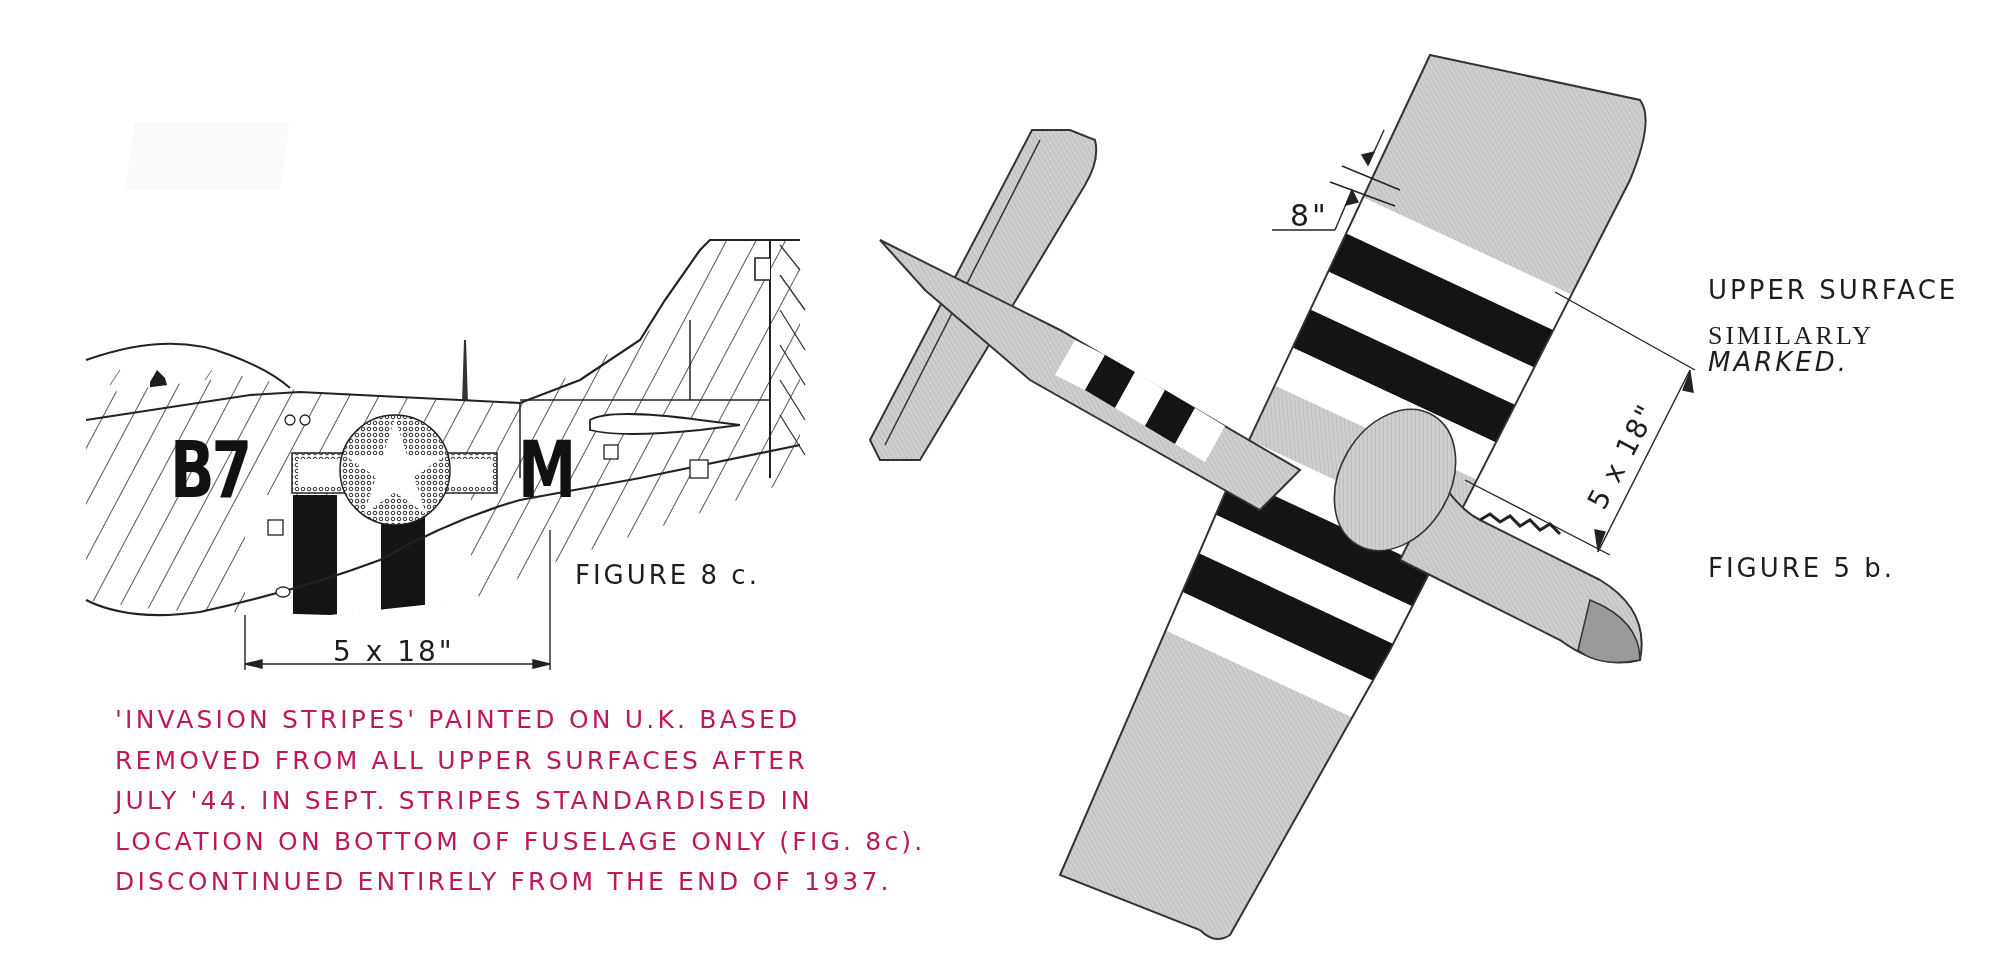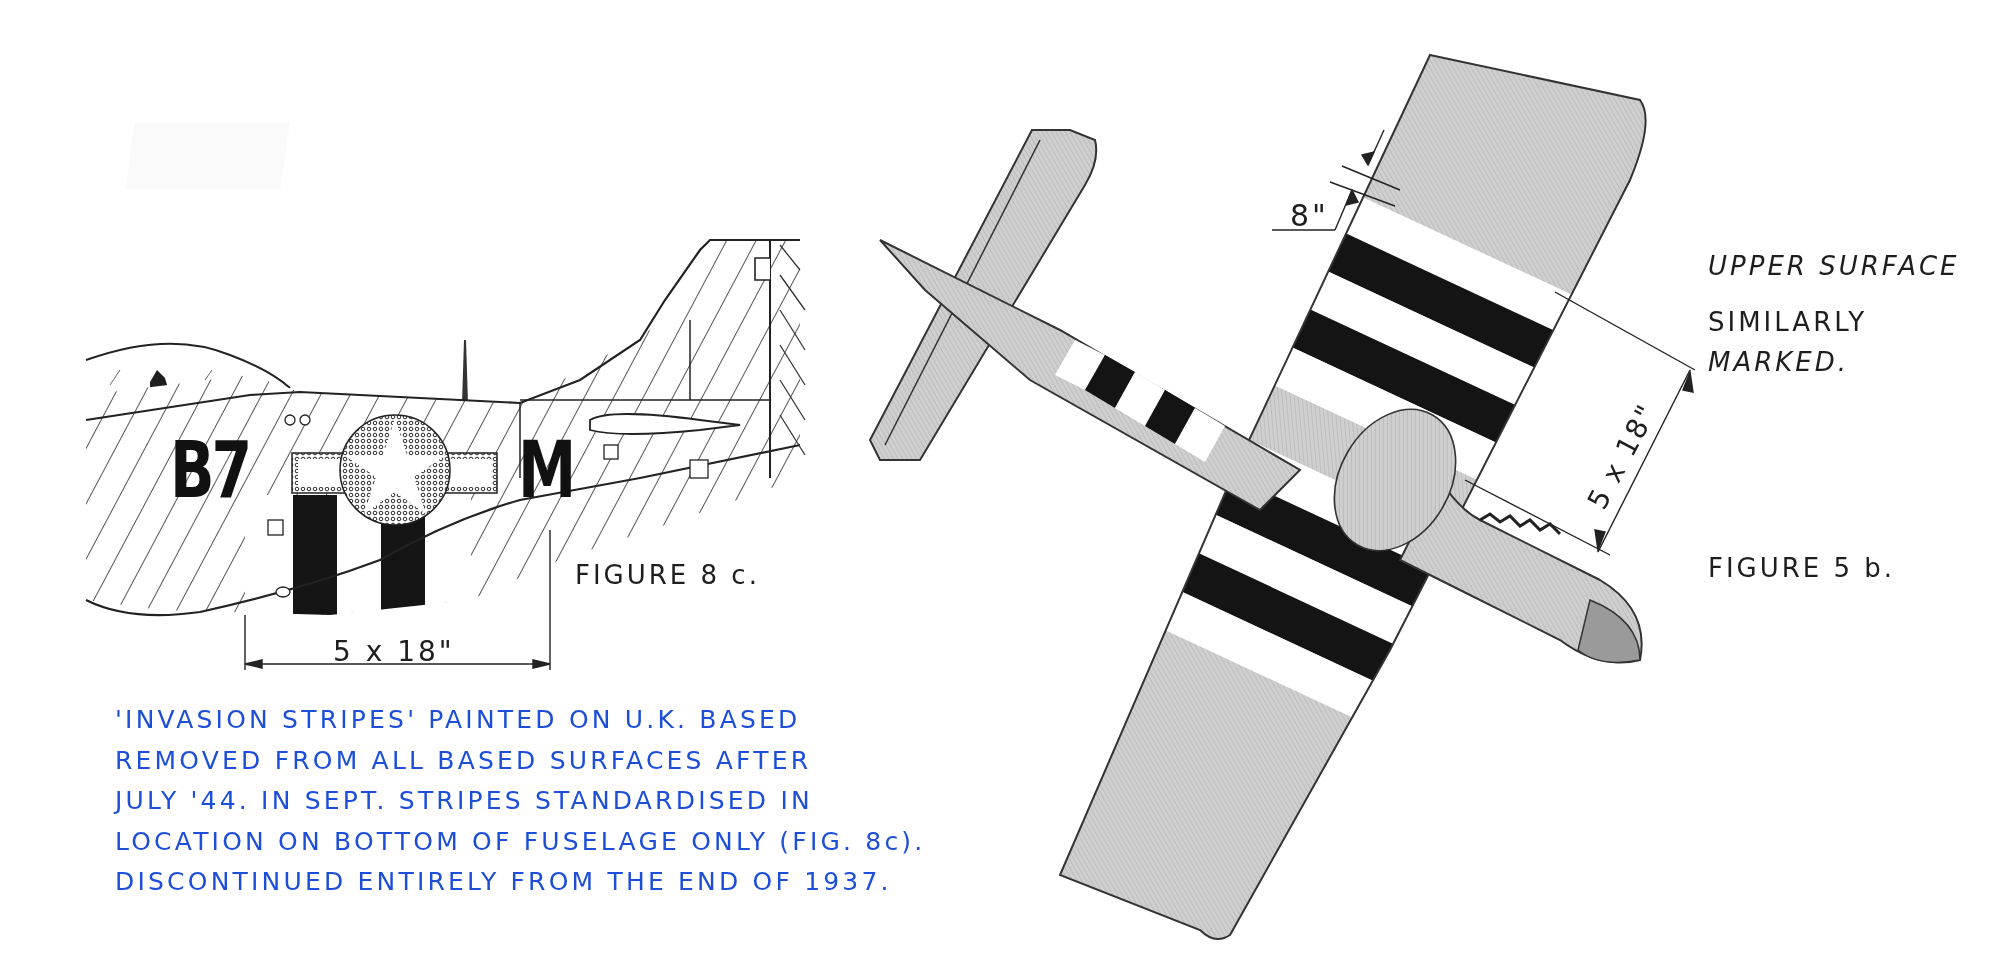--- a/index.html
+++ b/index.html
@@ -2,21 +2,21 @@
 <html><head>
 <meta charset="utf-8">
 <style>
   html, body { margin: 0; padding: 0; background: #ffffff; }
   body { width: 2000px; height: 958px; position: relative; overflow: hidden;
          font-family: "DejaVu Sans", sans-serif; color: #1c1c1c; }
   .canvas { position: absolute; left: 0; top: 0; width: 2000px; height: 958px; }
   .lbl { position: absolute; font-family: "DejaVu Sans", sans-serif; font-weight: normal;
          letter-spacing: 3px; color: #1e1e1e; white-space: nowrap; font-size: 26px; line-height: 40px; }
   .note { position: absolute; left: 115px; top: 700px; width: 900px; }
-  .note-line { display: block; font-size: 25px; line-height: 40.5px; letter-spacing: 3.2px; color: #1d4ed8; }
+  .note-line { display: block; font-size: 25px; line-height: 40.5px; letter-spacing: 3.2px; color: #be185d; }
   .rotated { position: absolute; transform-origin: center center; font-size: 28px; letter-spacing: 2px; color:#1e1e1e; }
   .ghost { position: absolute; background: #fafafa; }
 </style>
 </head>
 <body>
 
 <div class="canvas">
 
   <div class="ghost" style="left:130px;top:122px;width:155px;height:68px;transform:skewX(-8deg);"></div>
 
@@ -165,26 +165,26 @@
       <line x1="1465" y1="480" x2="1610" y2="555"></line>
       <line x1="1690" y1="370" x2="1598" y2="552"></line>
       <polygon points="1690,372 1683,390 1693,392" fill="#222"></polygon>
       <polygon points="1598,550 1605,532 1595,530" fill="#222"></polygon>
     </g>
   </svg>
 
   <div class="lbl" style="left:1290px;top:196px;font-size:30px;">8"</div>
   <div class="rotated" style="left:1565px;top:440px;transform:rotate(-62deg);">5 x 18"</div>
 
-  <div class="lbl" style="left:1708px;top:246px;font-style:italic;">UPPER SURFACE</div>
-  <div class="lbl" style="left:1708px;top:302px;">SIMILARLY</div>
+  <div class="lbl" style="left:1708px;top:270px;">UPPER SURFACE</div>
+  <div class="lbl" style="left:1708px;top:316px;font-family:Liberation Serif, serif;">SIMILARLY</div>
   <div class="lbl" style="left:1708px;top:342px;font-style:italic;">MARKED.</div>
   <div class="lbl" style="left:1708px;top:548px;">FIGURE 5 b.</div>
 
   <div class="note">
     <span class="note-line">'INVASION STRIPES' PAINTED ON U.K. BASED</span>
-    <span class="note-line">REMOVED FROM ALL BASED SURFACES AFTER</span>
+    <span class="note-line">REMOVED FROM ALL UPPER SURFACES AFTER</span>
     <span class="note-line">JULY '44.  IN SEPT. STRIPES STANDARDISED IN</span>
     <span class="note-line">LOCATION ON BOTTOM OF FUSELAGE ONLY (FIG. 8c).</span>
     <span class="note-line">DISCONTINUED ENTIRELY FROM THE END OF 1937.</span>
   </div>
 
 </div>
 
 </body></html>

